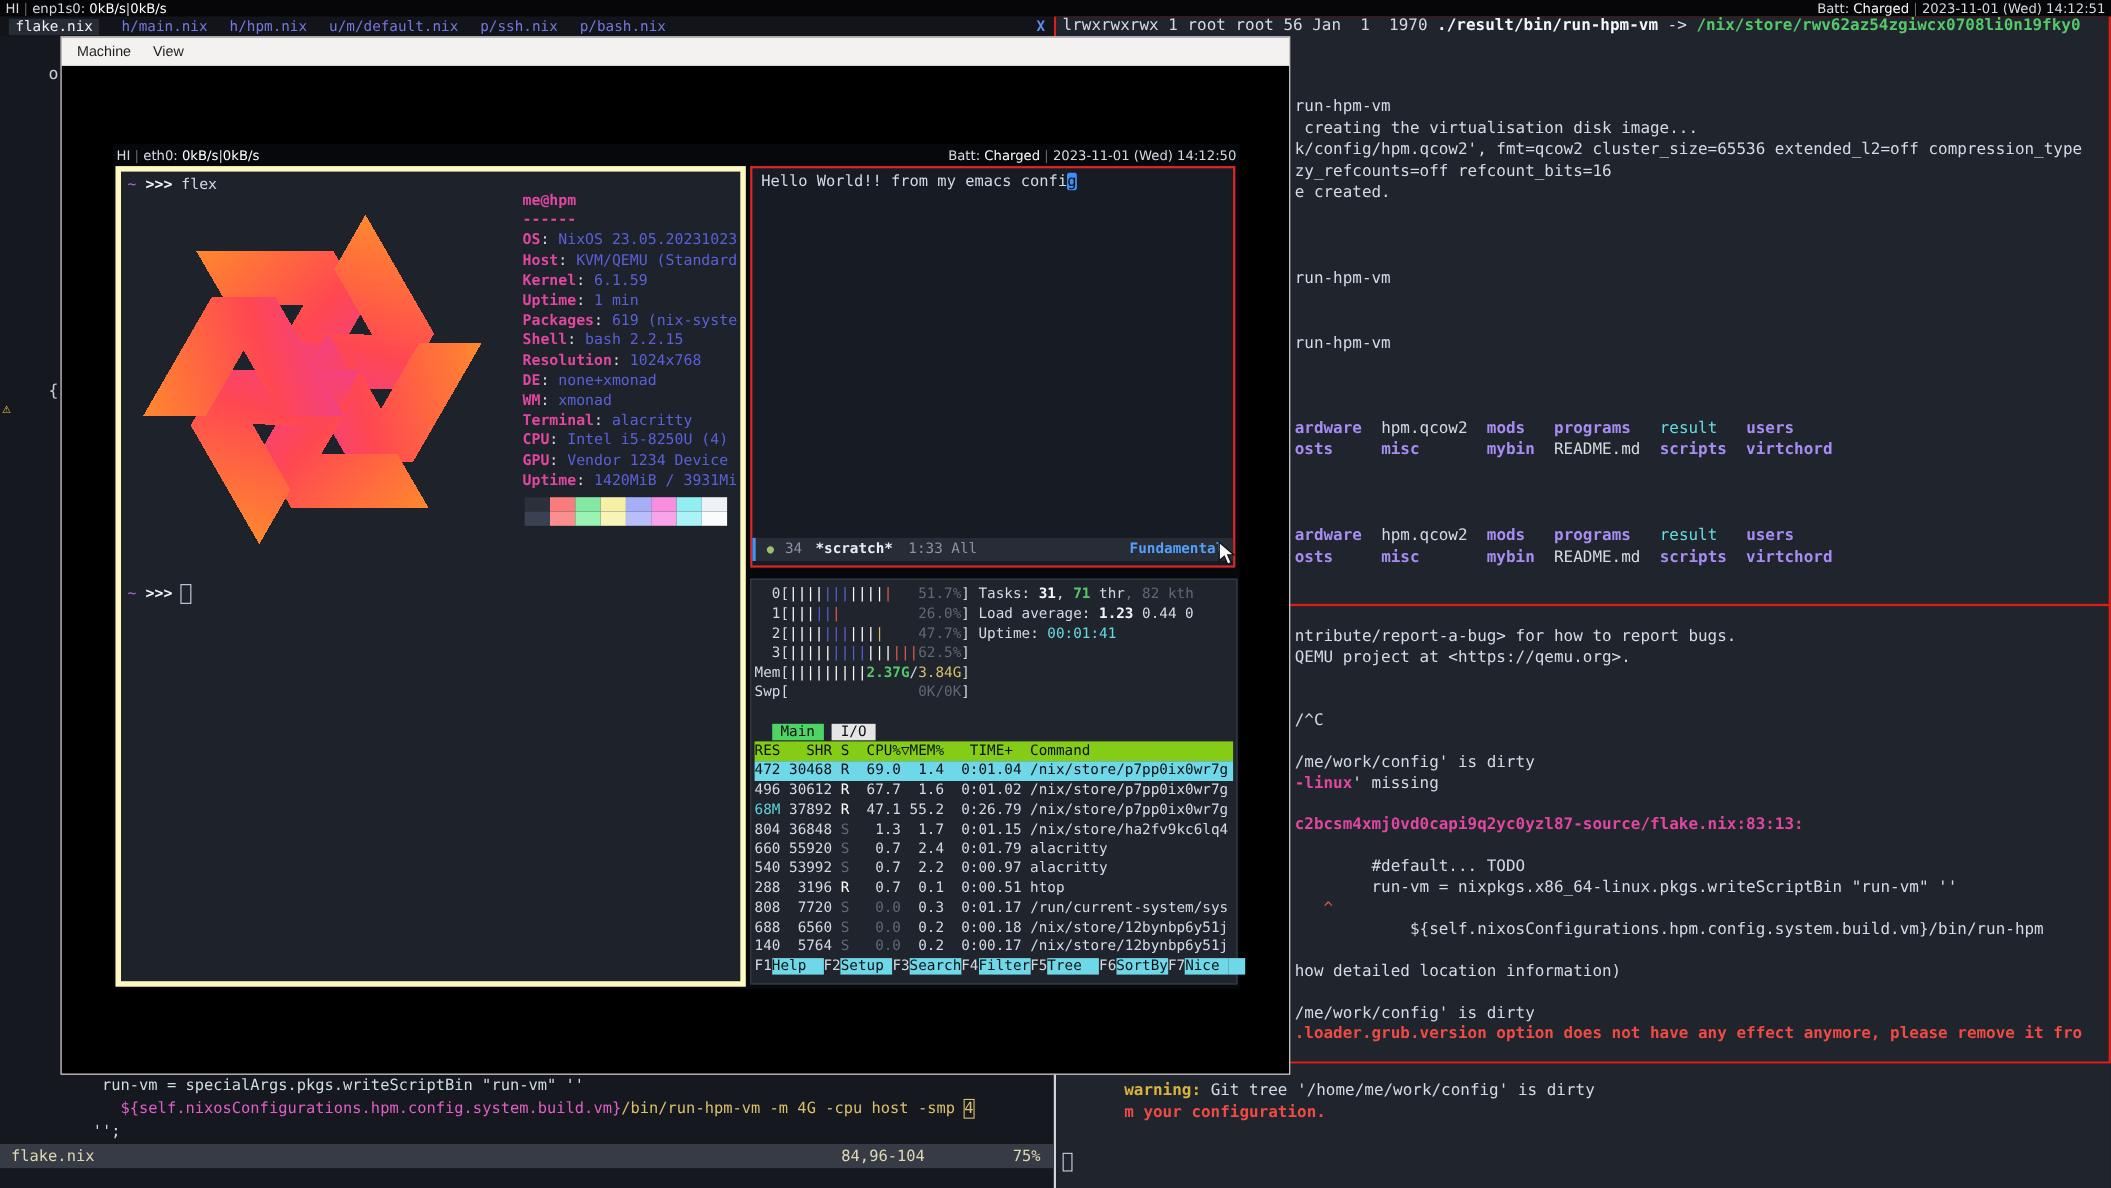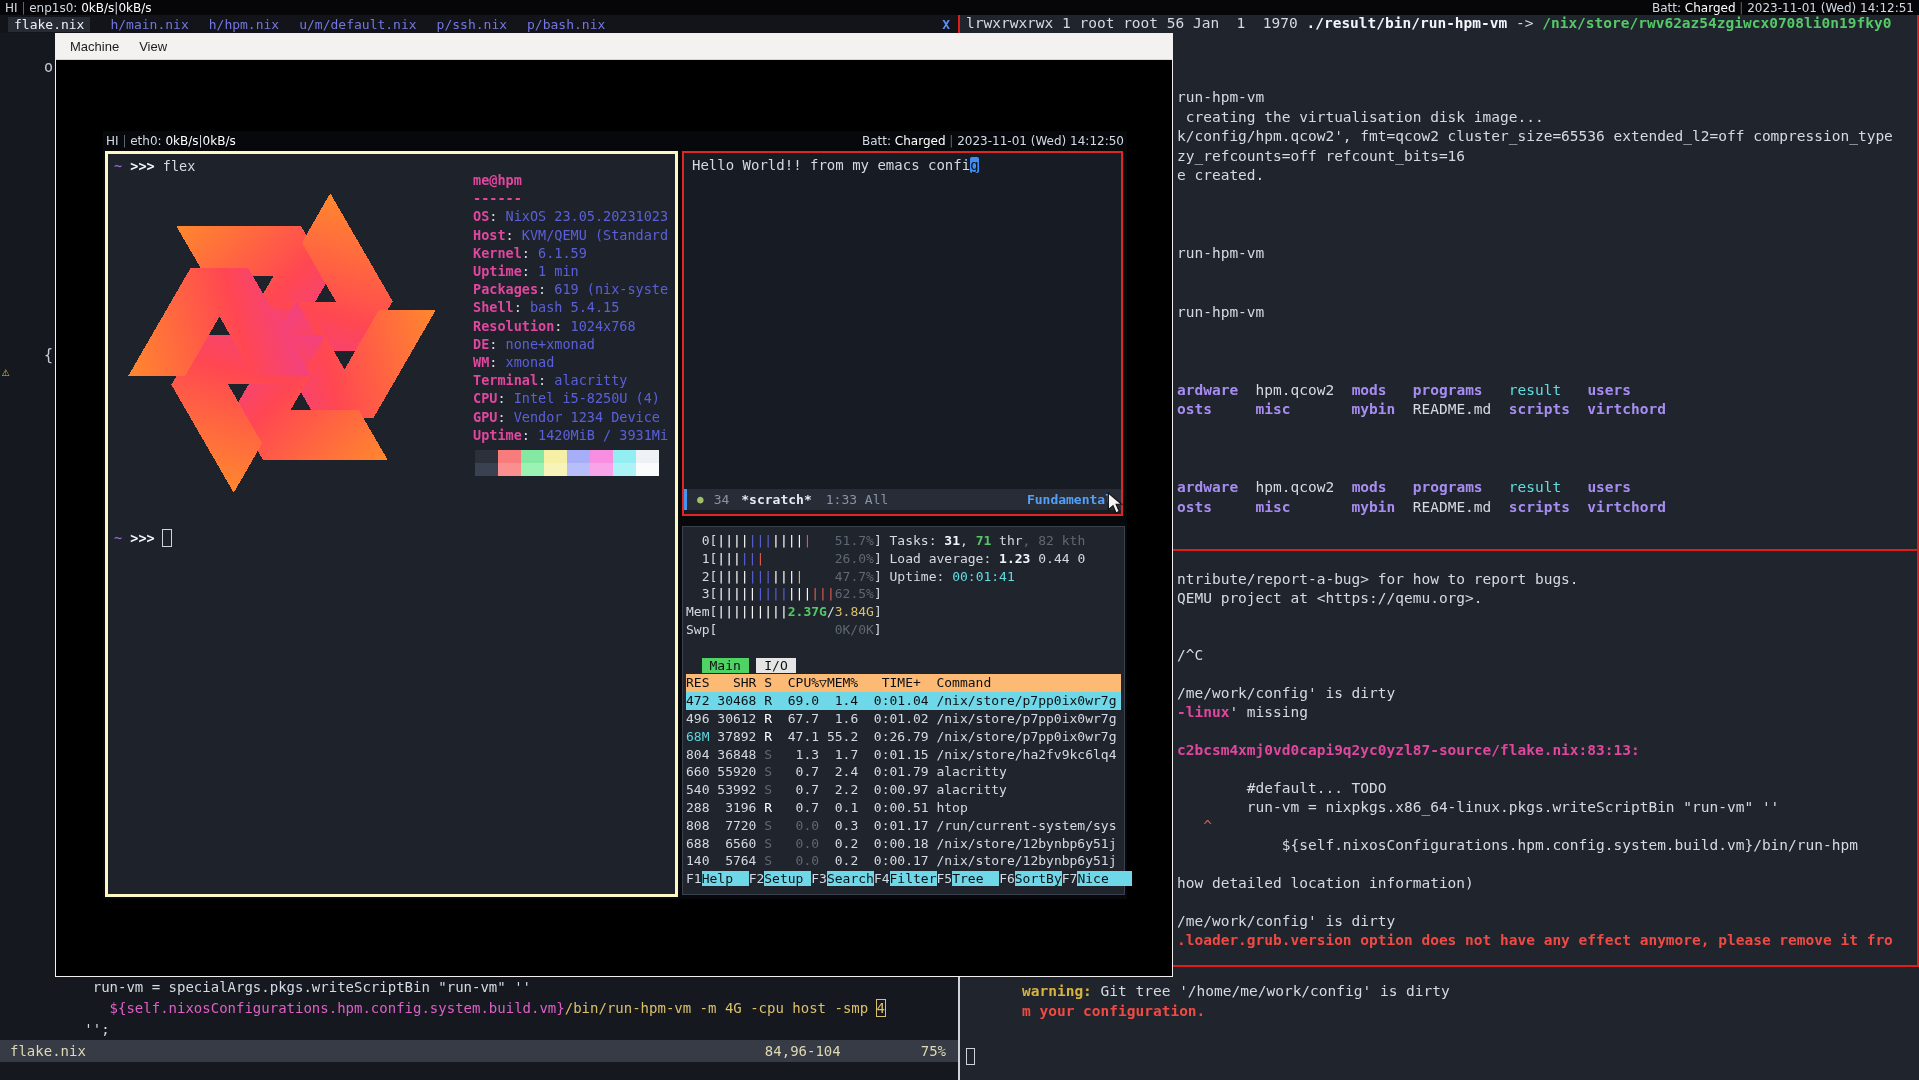--- a/index.html
+++ b/index.html
@@ -21,21 +21,21 @@
   .c-mag{color:#df5fc8} .c-magb{color:#e0479f;font-weight:bold}
   .c-vio{color:#9a6fd0} .c-dirb{color:#a78df2;font-weight:bold}
   .c-tabmain{background:#4fd364;color:#0c1015}
   .c-tabio{background:#e5e5e5;color:#0c1015}
   .c-fkey{background:#6fd8e8;color:#0c1015}
   .c-cblock{background:#6fd8e8}
   .c-curblu{background:#3f8ef5;color:#0c1015;border-radius:2px}
   .c-curyel{outline:1px solid #d9c06a;color:#d9c06a}
   .c-curhollow{outline:1px solid #cdd3dd}
   .tl{white-space:pre}
-  .l-hdr{background:#fdba74;color:#0c1015;display:block;width:100%}
+  .l-hdr{background:#84cc16;color:#0c1015;display:block;width:100%}
   .l-hdr span{color:#0c1015}
   .l-sel{background:#6fd8e8;color:#0c1015;display:block;width:100%}
   .l-sel span{color:#0c1015}
 
   
   #statusbar{left:0;top:0;width:1919px;height:15px;background:#060608;
     display:flex;justify-content:space-between;align-items:center;
     font-family:"DejaVu Sans",sans-serif;font-size:12px;padding:0 5px;z-index:6;}
 
   
@@ -80,21 +80,21 @@
   #qemu-menubar .menu-item{padding:2px 8px}
   #vm-screen{position:absolute;left:47px;top:97px;width:1024px;height:768px;background:#07080c}
 
   
   #vmbar{position:absolute;left:0;top:2px;width:1024px;height:16px;
     display:flex;justify-content:space-between;align-items:center;
     font-family:"DejaVu Sans",sans-serif;font-size:12px;padding:0 3px;background:#07080c}
 
   
   #vm-term{position:absolute;left:2px;top:20px;width:573px;height:746px;
-    border:3px solid #fef9c3;background:#1e222b;font-size:13.5px}
+    border:5px solid #fef9c3;background:#1e222b;font-size:13.5px}
   #vm-prompt1{position:absolute;left:6px;top:4px}
   #vm-logo{position:absolute;left:2px;top:20px}
   #vm-neofetch{position:absolute;left:365px;top:17px;font-size:13.5px}
   #vm-neofetch .tl{line-height:18.2px;min-height:18.2px}
   .palette{display:flex;margin-left:2px}
   .palette div{width:23px;height:13px}
   #vm-palettes{position:absolute;left:365px;top:296px}
   #vm-prompt2{position:absolute;left:6px;top:376px}
 
   
@@ -244,21 +244,21 @@
         </svg>
 
         <div id="vm-neofetch">
             <div class="tl"><span class="c-magb">me@hpm</span></div>
             <div class="tl"><span class="c-magb">------</span></div>
             <div class="tl"><span class="c-magb">OS</span><span class="c-fg">: </span><span class="c-blu">NixOS 23.05.20231023</span></div>
             <div class="tl"><span class="c-magb">Host</span><span class="c-fg">: </span><span class="c-blu">KVM/QEMU (Standard</span></div>
             <div class="tl"><span class="c-magb">Kernel</span><span class="c-fg">: </span><span class="c-blu">6.1.59</span></div>
             <div class="tl"><span class="c-magb">Uptime</span><span class="c-fg">: </span><span class="c-blu">1 min</span></div>
             <div class="tl"><span class="c-magb">Packages</span><span class="c-fg">: </span><span class="c-blu">619 (nix-syste</span></div>
-            <div class="tl"><span class="c-magb">Shell</span><span class="c-fg">: </span><span class="c-blu">bash 5.4.15</span></div>
+            <div class="tl"><span class="c-magb">Shell</span><span class="c-fg">: </span><span class="c-blu">bash 2.2.15</span></div>
             <div class="tl"><span class="c-magb">Resolution</span><span class="c-fg">: </span><span class="c-blu">1024x768</span></div>
             <div class="tl"><span class="c-magb">DE</span><span class="c-fg">: </span><span class="c-blu">none+xmonad</span></div>
             <div class="tl"><span class="c-magb">WM</span><span class="c-fg">: </span><span class="c-blu">xmonad</span></div>
             <div class="tl"><span class="c-magb">Terminal</span><span class="c-fg">: </span><span class="c-blu">alacritty</span></div>
             <div class="tl"><span class="c-magb">CPU</span><span class="c-fg">: </span><span class="c-blu">Intel i5-8250U (4)</span></div>
             <div class="tl"><span class="c-magb">GPU</span><span class="c-fg">: </span><span class="c-blu">Vendor 1234 Device</span></div>
             <div class="tl"><span class="c-magb">Uptime</span><span class="c-fg">: </span><span class="c-blu">1420MiB / 3931Mi</span></div>
           </div>
 
         <div id="vm-palettes">

